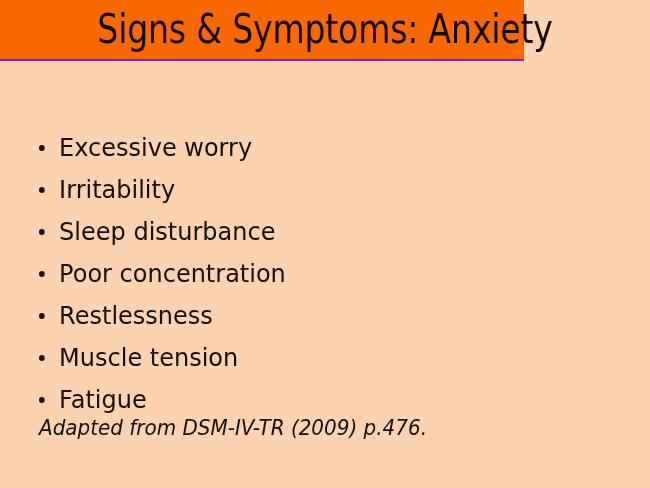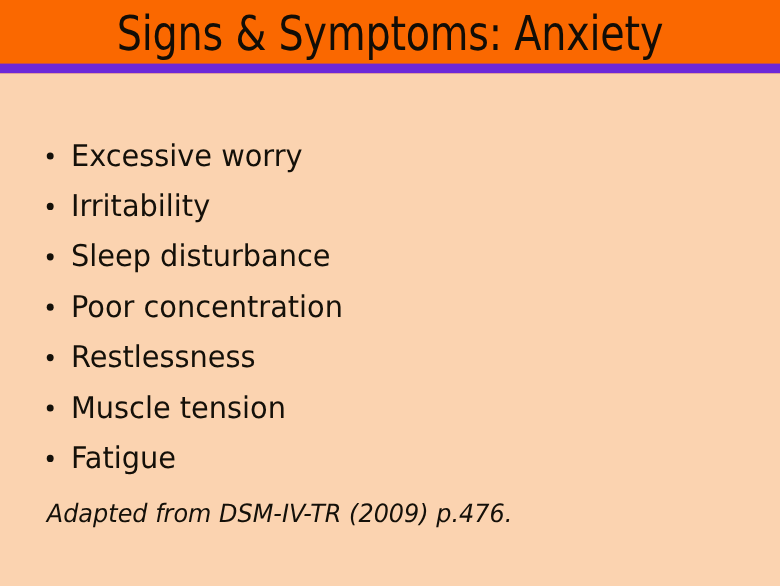--- a/index.html
+++ b/index.html
@@ -20,24 +20,24 @@
     height: 488px;
     background: #fbd3b0;
     overflow: hidden;
   }
 
   
   .title-band {
     position: absolute;
     left: 0;
     top: 0;
-    width: 650px;
+    width: 524px;
     height: 61px;
     background: #fa6800;
-    border-bottom: 8px solid #6d28d9;
+    border-bottom: 2px solid #6d28d9;
     box-sizing: border-box;
   }
 
   .slide-title {
     position: absolute;
     left: 0;
     top: 0;
     width: 650px;
     height: 61px;
     line-height: 58px;
@@ -57,21 +57,21 @@
     position: absolute;
     left: 0;
     top: 61px;
     width: 650px;
     height: 427px;
   }
 
   .bullet-list {
     position: absolute;
     left: 38px;
-    top: 48px;
+    top: 66px;
     margin: 0;
     padding: 0;
     list-style: none;
   }
 
   .bullet-item {
     position: relative;
     height: 42px;
     line-height: 42px;
     padding-left: 22px;

